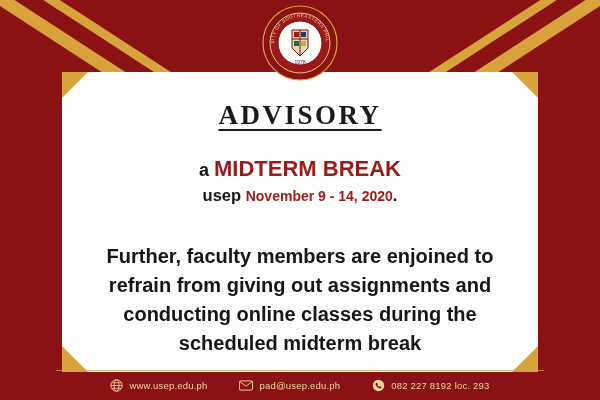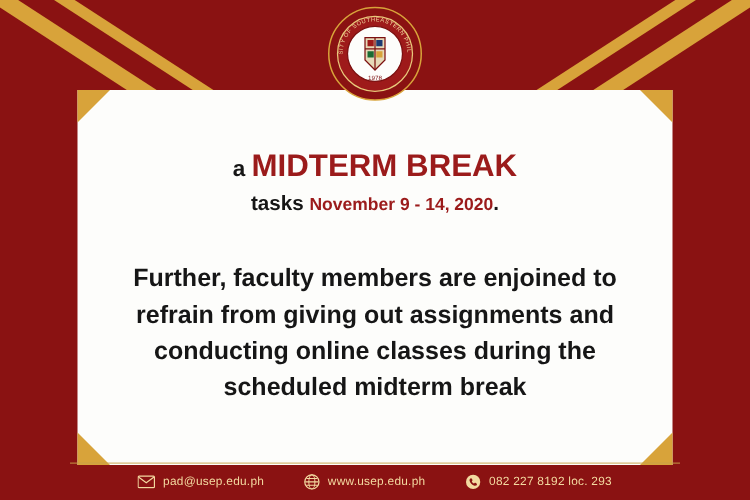--- a/index.html
+++ b/index.html
@@ -120,21 +120,21 @@
     color: #161616;
     font-weight: bold;
   }
   .accent {
     color: #9b1b1b;
     font-weight: bold;
   }
   .break-line {
     font-size: 18px;
   }
-  .break-line .accent { font-size: 25px; }
+  .break-line .accent { font-size: 22px; }
   .date-line {
     font-size: 16.5px;
   }
   .date-line .accent { font-size: 14px; }
   .body-2 {
     margin: 34px 0 0 0;
     font-size: 20px;
     line-height: 1.45;
     color: #161616;
     font-weight: bold;
@@ -182,27 +182,28 @@
   <div class="ribbon ribbon-right-1"></div>
   <div class="ribbon ribbon-right-2"></div>
 
   <div class="card">
     <div class="card-corner corner-tl"></div>
     <div class="card-corner corner-tr"></div>
     <div class="card-corner corner-bl"></div>
     <div class="card-corner corner-br"></div>
 
     <div class="card-content">
+      <div class="advisory-title">ADVISORY</div>
 
       <div class="body-1">
         <div class="break-line">
           <span>a </span><span class="accent">MIDTERM BREAK</span>
         </div>
         <div class="date-line">
-          <span>tasks </span><span class="accent">November 9 - 14, 2020</span><span>.</span>
+          <span>usep </span><span class="accent">November 9 - 14, 2020</span><span>.</span>
         </div>
       </div>
 
       <div class="body-2">
         <div>Further, faculty members are enjoined to</div>
         <div>refrain from giving out assignments and</div>
         <div>conducting online classes during the</div>
         <div>scheduled midterm break</div>
       </div>
     </div>
@@ -225,36 +226,36 @@
       <text fill="#f3d9a0" font-size="4.6" font-family="Liberation Sans, sans-serif" letter-spacing="0.5">
         <textPath href="#sealarc" startOffset="50%" text-anchor="middle">UNIVERSITY OF SOUTHEASTERN PHILIPPINES</textPath>
       </text>
     </svg>
   </div>
 
   <div class="footer-rule"></div>
   <div class="footer">
     <div class="f-item">
       <span>
-        <svg width="14" height="11" viewBox="0 0 18 13">
-          <rect x="0.6" y="0.6" width="16.8" height="11.8" rx="1" fill="none" stroke="#f3d9a0" stroke-width="1.2"></rect>
-          <path d="M1 1.4 L9 7.4 L17 1.4" fill="none" stroke="#f3d9a0" stroke-width="1.2"></path>
-        </svg>
-      </span>
-      <span>pad@usep.edu.ph</span>
-    </div>
-    <div class="f-item">
-      <span>
         <svg width="13" height="13" viewBox="0 0 16 16">
           <circle cx="8" cy="8" r="7" fill="none" stroke="#f3d9a0" stroke-width="1.2"></circle>
           <ellipse cx="8" cy="8" rx="3" ry="7" fill="none" stroke="#f3d9a0" stroke-width="1"></ellipse>
           <path d="M1.4 8 H14.6 M2.6 4.6 H13.4 M2.6 11.4 H13.4" stroke="#f3d9a0" stroke-width="1" fill="none"></path>
         </svg>
       </span>
       <span>www.usep.edu.ph</span>
+    </div>
+    <div class="f-item">
+      <span>
+        <svg width="14" height="11" viewBox="0 0 18 13">
+          <rect x="0.6" y="0.6" width="16.8" height="11.8" rx="1" fill="none" stroke="#f3d9a0" stroke-width="1.2"></rect>
+          <path d="M1 1.4 L9 7.4 L17 1.4" fill="none" stroke="#f3d9a0" stroke-width="1.2"></path>
+        </svg>
+      </span>
+      <span>pad@usep.edu.ph</span>
     </div>
     <div class="f-item">
       <span>
         <svg width="13" height="13" viewBox="0 0 16 16">
           <circle cx="8" cy="8" r="7" fill="#f3d9a0"></circle>
           <path d="M5.4 4.6 c1.2 -0.4 1.6 0.8 2 1.6 c0.2 0.5 -0.6 0.8 -0.7 1.2 c0.3 1 1.2 1.9 2.2 2.2 c0.4 -0.1 0.7 -0.9 1.2 -0.7 c0.8 0.4 2 0.8 1.6 2 c-0.3 0.9 -1.5 1 -2.3 0.8 C7 11.2 4.8 9 4.5 6.9 c-0.1 -0.8 0 -2 0.9 -2.3 z" fill="#8a1212"></path>
         </svg>
       </span>
       <span>082 227 8192 loc. 293</span>
     </div>

